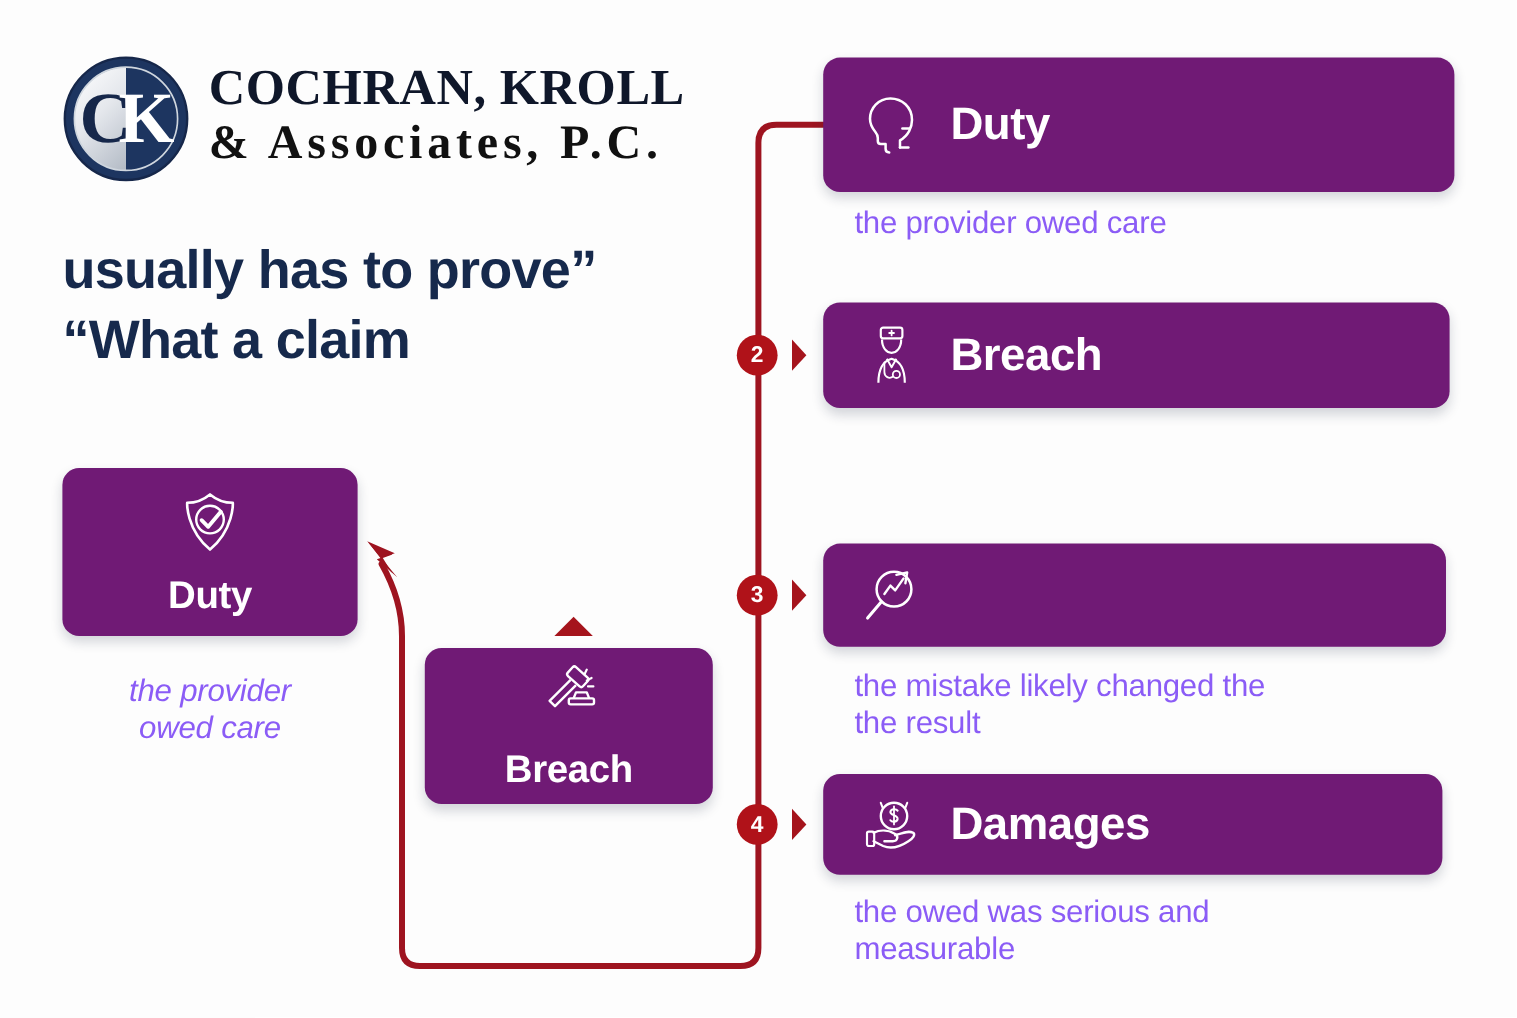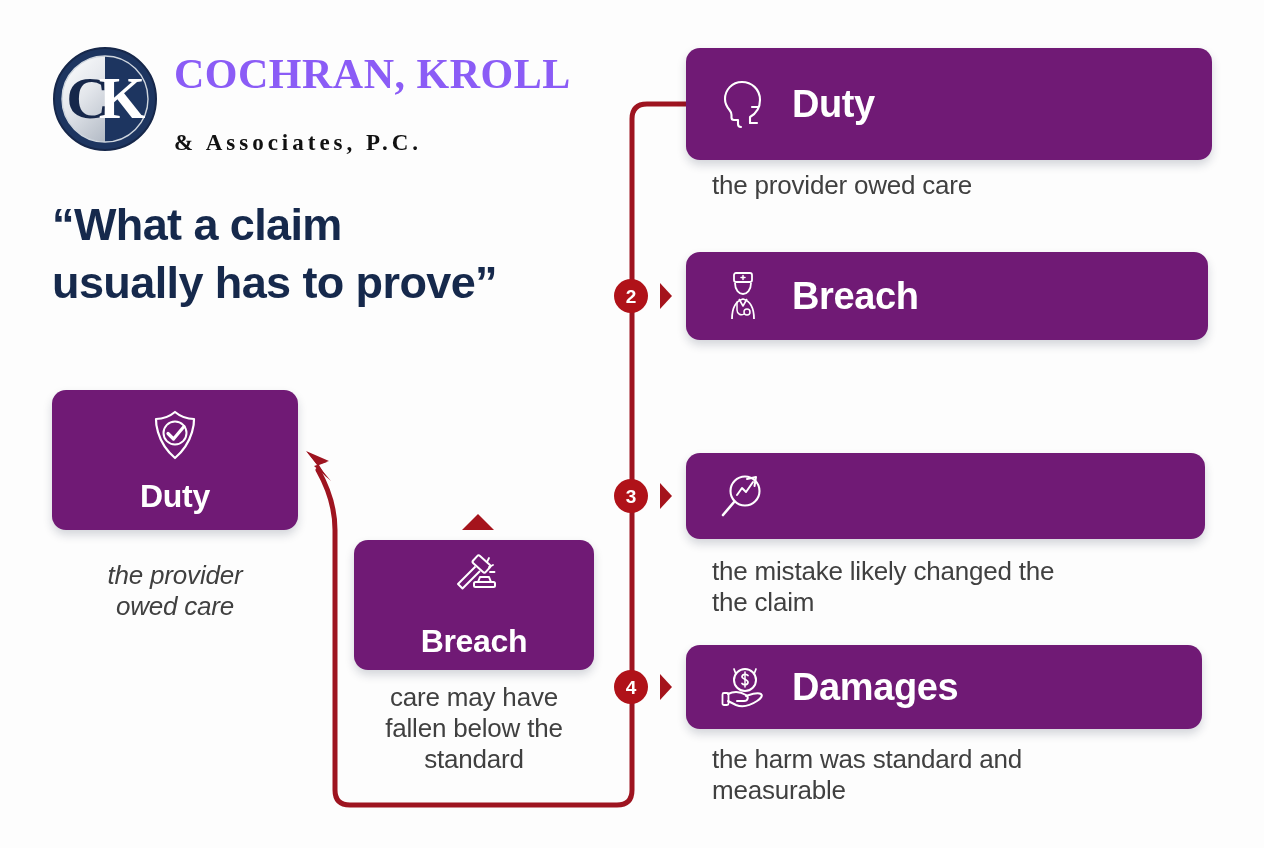--- a/index.html
+++ b/index.html
@@ -36,34 +36,33 @@
   #logo-wordmark {
     position: absolute;
     left: 122px;
     top: 4px;
     width: 420px;
   }
   .logo-line1 {
     font-family: "Liberation Serif", serif;
     font-size: 42px;
     font-weight: 700;
-    color: #8b5cf6;
+    color: #0f172a;
     letter-spacing: 0.5px;
     line-height: 48px;
     white-space: nowrap;
   }
   .logo-line2 {
     font-family: "Liberation Serif", serif;
-    font-size: 23px;
+    font-size: 40px;
     font-weight: 700;
     color: #111111;
     letter-spacing: 4.0px;
     line-height: 42px;
     white-space: nowrap;
-    margin-top: 24px;
   }
 
   
   #headline {
     position: absolute;
     left: 52px;
     top: 196px;
     width: 600px;
     font-size: 45px;
     font-weight: 700;
@@ -121,21 +120,21 @@
   .card-tall .card-title {
     color: #ffffff;
     font-size: 32px;
     font-weight: 700;
     letter-spacing: -0.3px;
     margin-top: 18px;
     line-height: 1;
   }
   .caption {
     position: absolute;
-    color: #404040;
+    color: #8b5cf6;
     font-size: 26px;
     line-height: 31px;
     letter-spacing: -0.2px;
   }
   .caption-center {
     text-align: center;
   }
 
   
   .badge {
@@ -186,22 +185,22 @@
       <text x="36" y="72" text-anchor="middle" font-family="Liberation Serif, serif" font-size="60" font-weight="700" fill="#16274a">C</text>
       <text x="70" y="72" text-anchor="middle" font-family="Liberation Serif, serif" font-size="60" font-weight="700" fill="#ffffff">K</text>
     </svg>
     <div id="logo-wordmark">
       <div class="logo-line1">COCHRAN, KROLL</div>
       <div class="logo-line2">&amp; Associates, P.C.</div>
     </div>
   </div>
 
   <div id="headline">
+    <div>usually has to prove”</div>
     <div>“What a claim</div>
-    <div>usually has to prove”</div>
   </div>
 
   <svg id="connectors" viewBox="0 0 1264 848">
 
     <path d="M 686 104 L 647 104 Q 632 104 632 119 L 632 790 Q 632 805 617 805 L 350 805 Q 335 805 335 790 L 335 530 Q 335 500 318 470" fill="none" stroke="#9e1420" stroke-width="5" stroke-linecap="round"></path>
 
     <path d="M 307 452 L 327 478 L 319 465 L 327 462 Z" fill="#9e1420"></path>
     <path d="M 306 451 L 331 481 L 314 466 L 329 461 Z" fill="#9e1420"></path>
 
     <path d="M 478 514 L 494 530 L 462 530 Z" fill="#a5141c"></path>
@@ -238,36 +237,36 @@
   <div class="badge" style="left:614px; top:479px;">3</div>
   <div class="card card-wide" style="left:686px; top:453px; width:519px; height:86px;">
     <svg class="card-icon" viewBox="0 0 54 54">
       <circle cx="29" cy="22" r="14.5" fill="none" stroke="#ffffff" stroke-width="2.1"></circle>
       <path d="M18.5 32.5 L7 46" fill="none" stroke="#ffffff" stroke-width="2.6" stroke-linecap="round"></path>
       <path d="M21 26 L26 19 L30 23 L37 13" fill="none" stroke="#ffffff" stroke-width="2" stroke-linecap="round" stroke-linejoin="round"></path>
       <path d="M31 10 L40 8 L38.5 17" fill="none" stroke="#ffffff" stroke-width="2" stroke-linecap="round" stroke-linejoin="round"></path>
     </svg>
   </div>
   <div class="caption" style="left:712px; top:556px; width:540px; white-space:pre-line;">the mistake likely changed the
-the claim</div>
+the result</div>
 
   <div class="badge" style="left:614px; top:670px;">4</div>
   <div class="card card-wide" style="left:686px; top:645px; width:516px; height:84px;">
     <svg class="card-icon" viewBox="0 0 54 54">
       <circle cx="29" cy="20" r="11" fill="none" stroke="#ffffff" stroke-width="2"></circle>
       <path d="M32 15.5 C31 14 26.5 13.5 26 16.5 C25.5 19.5 32.5 19 32 22.5 C31.5 25.5 27 25 26 23.5" fill="none" stroke="#ffffff" stroke-width="1.7" stroke-linecap="round"></path>
       <path d="M29 12 L29 27" stroke="#ffffff" stroke-width="1.5" stroke-linecap="round"></path>
       <path d="M18 9 L19.5 13 M40 9 L38.5 13" stroke="#ffffff" stroke-width="1.7" stroke-linecap="round"></path>
       <path d="M12 34 C18 31 25 32 30 35 C33 37 32 41 28 41 L21 41" fill="none" stroke="#ffffff" stroke-width="2" stroke-linecap="round" stroke-linejoin="round"></path>
       <path d="M30 36 C36 34 41 32 45 34 C47 35.5 45 38.5 41 41 C35 45 27 48 20 45 L12 41" fill="none" stroke="#ffffff" stroke-width="2" stroke-linecap="round" stroke-linejoin="round"></path>
       <rect x="6.5" y="33" width="6" height="12" rx="1.5" fill="none" stroke="#ffffff" stroke-width="1.8"></rect>
     </svg>
     <span class="card-title">Damages</span>
   </div>
-  <div class="caption" style="left:712px; top:744px; width:520px; white-space:pre-line;">the harm was standard and
+  <div class="caption" style="left:712px; top:744px; width:520px; white-space:pre-line;">the owed was serious and
 measurable</div>
 
   <div class="card card-tall" style="left:52px; top:390px; width:246px; height:140px;">
     <svg class="card-icon" viewBox="0 0 54 54">
       <path d="M27 4 C33 9 40 11 46 11 C46 11 47 33 27 50 C7 33 8 11 8 11 C14 11 21 9 27 4 Z" fill="none" stroke="#ffffff" stroke-width="2.2" stroke-linejoin="round"></path>
       <circle cx="27" cy="25" r="11.5" fill="none" stroke="#ffffff" stroke-width="2"></circle>
       <path d="M20 25.5 L25.5 31 L36 18.5" fill="none" stroke="#ffffff" stroke-width="3.2" stroke-linecap="round" stroke-linejoin="round"></path>
     </svg>
     <span class="card-title">Duty</span>
   </div>
@@ -277,17 +276,14 @@
   <div class="card card-tall" style="left:354px; top:540px; width:240px; height:130px;">
     <svg class="card-icon" viewBox="0 0 54 54">
       <rect x="26" y="6" width="17" height="10" rx="2" transform="rotate(42 34.5 11)" fill="none" stroke="#ffffff" stroke-width="2" stroke-linejoin="round"></rect>
       <path d="M28.5 13.5 L11 31 L15.5 35.5 L33 18" fill="none" stroke="#ffffff" stroke-width="2" stroke-linejoin="round"></path>
       <rect x="27" y="29" width="21" height="5" rx="1.5" fill="none" stroke="#ffffff" stroke-width="2" stroke-linejoin="round"></rect>
       <path d="M31 29 L33 24 L42 24 L44 29" fill="none" stroke="#ffffff" stroke-width="2" stroke-linejoin="round"></path>
       <path d="M42 14 L46 12 M43 19 L47.5 19 M40 9 L42 5" stroke="#ffffff" stroke-width="1.8" stroke-linecap="round"></path>
     </svg>
     <span class="card-title">Breach</span>
   </div>
-  <div class="caption caption-center" style="left:344px; top:682px; width:260px; white-space:pre-line;">care may have
-fallen below the
-standard</div>
 
 </div>
 
 </body></html>

